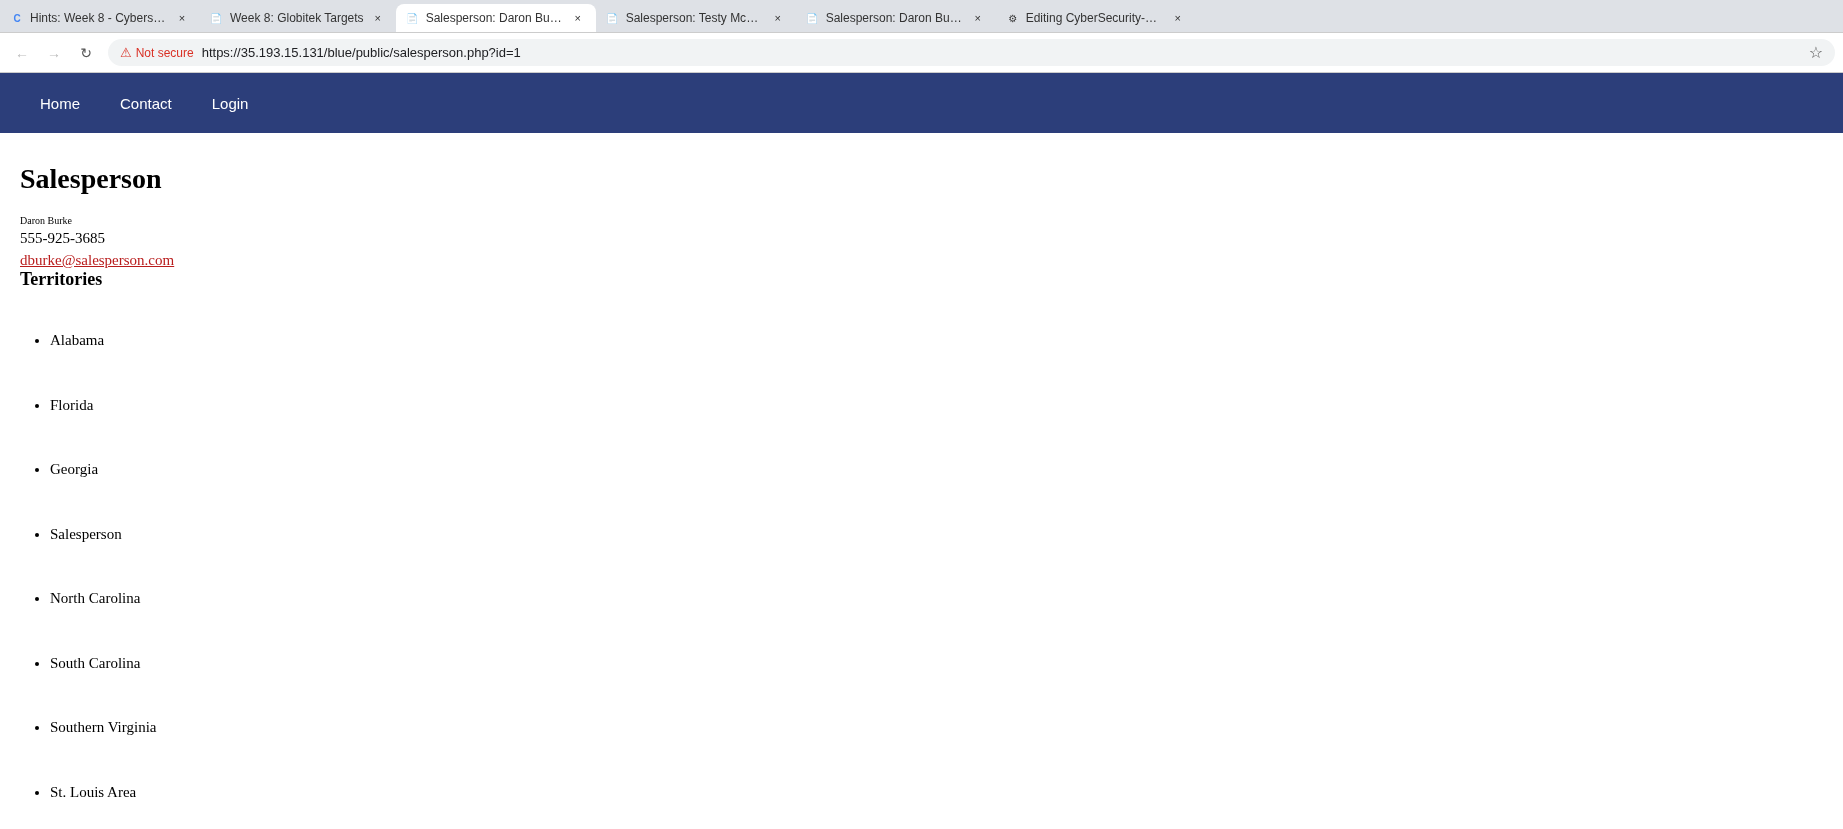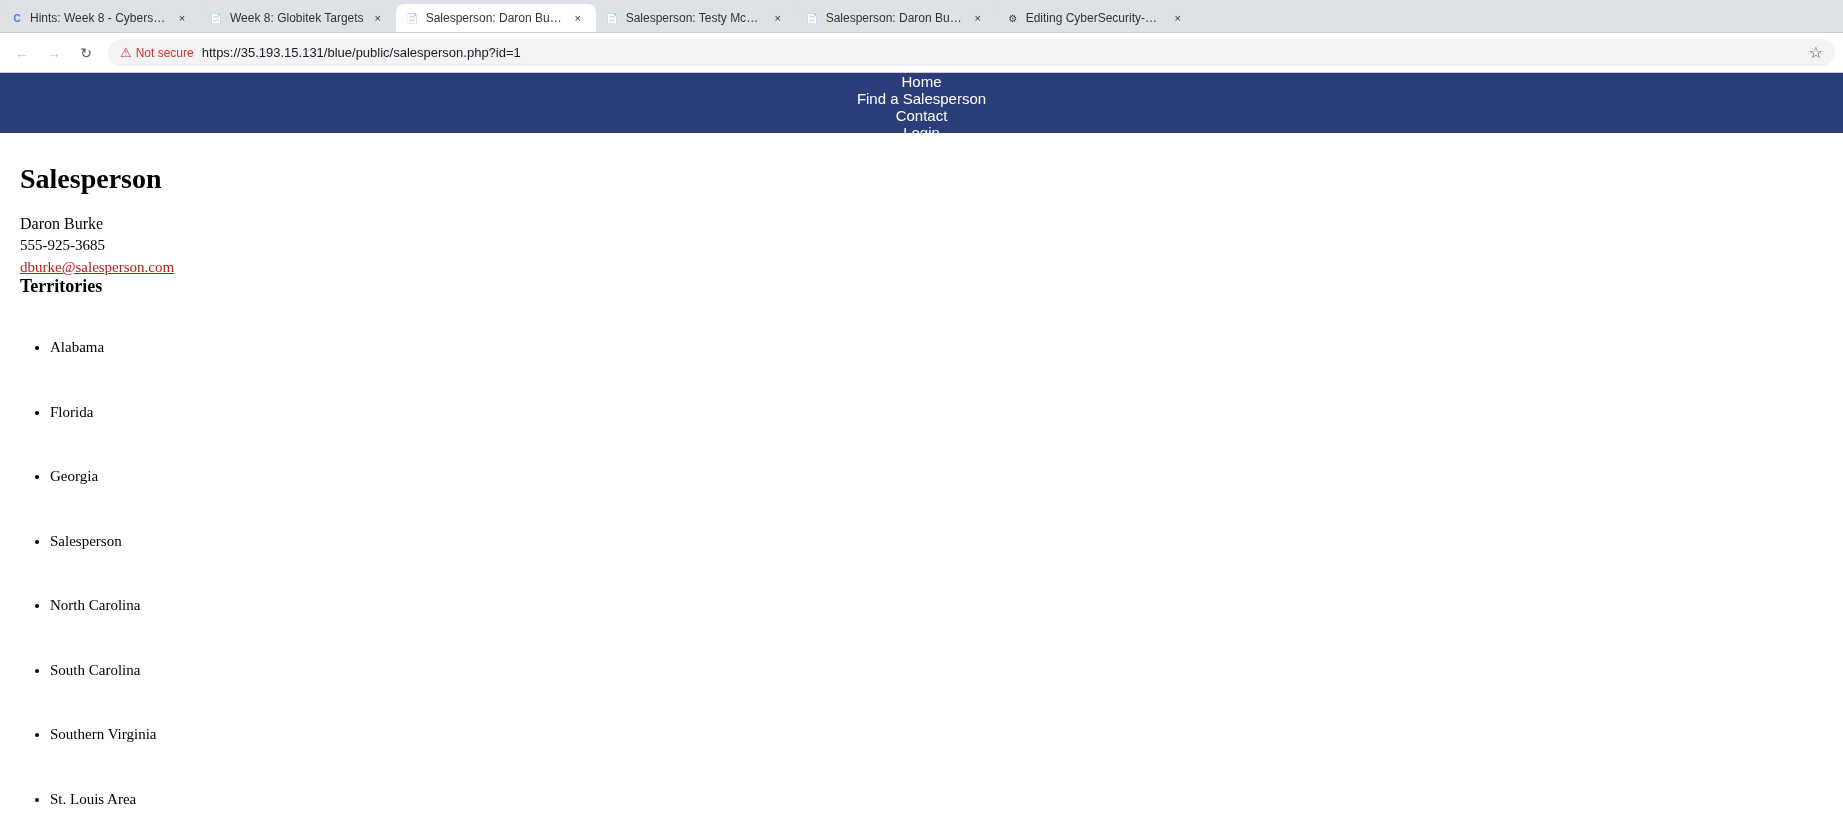--- a/index.html
+++ b/index.html
@@ -145,24 +145,23 @@
     .bookmark-star {
       margin-left: auto;
       font-size: 16px;
       color: #555;
     }
 
     
     .site-nav {
       background: #2c3e7a;
       display: flex;
-      align-items: center;
+      align-items: flex-end;
       padding: 0 20px;
       height: 60px;
-      flex-direction: column;
     }
 
     .site-nav a {
       color: #fff;
       text-decoration: none;
       font-family: Arial, sans-serif;
       font-size: 15px;
       padding: 0 20px;
       height: 60px;
       display: flex;
@@ -176,21 +175,21 @@
     }
 
     .page-title {
       font-size: 28px;
       font-weight: bold;
       margin-bottom: 20px;
       font-family: Times New Roman, serif;
     }
 
     .salesperson-name {
-      font-size: 16px;
+      font-size: 10px;
       margin-bottom: 4px;
       font-family: Times New Roman, serif;
     }
 
     .salesperson-phone {
       font-size: 15px;
       margin-bottom: 4px;
       font-family: Times New Roman, serif;
     }
 
@@ -273,21 +272,20 @@
       </span>
       <span class="url-text">https://35.193.15.131/blue/public/salesperson.php?id=1</span>
       <span class="bookmark-star">☆</span>
     </div>
   </div>
 </div>
 
 <nav class="site-nav">
 
 <a href="#">Home</a>
-    <a href="#">Find a Salesperson</a>
     <a href="#">Contact</a>
     <a href="#">Login</a>
   </nav>
 
 <div class="main-content">
   <h1 class="page-title">Salesperson</h1>
 
   <div>
     <p class="salesperson-name">Daron Burke</p>
     <p class="salesperson-phone">555-925-3685</p>

